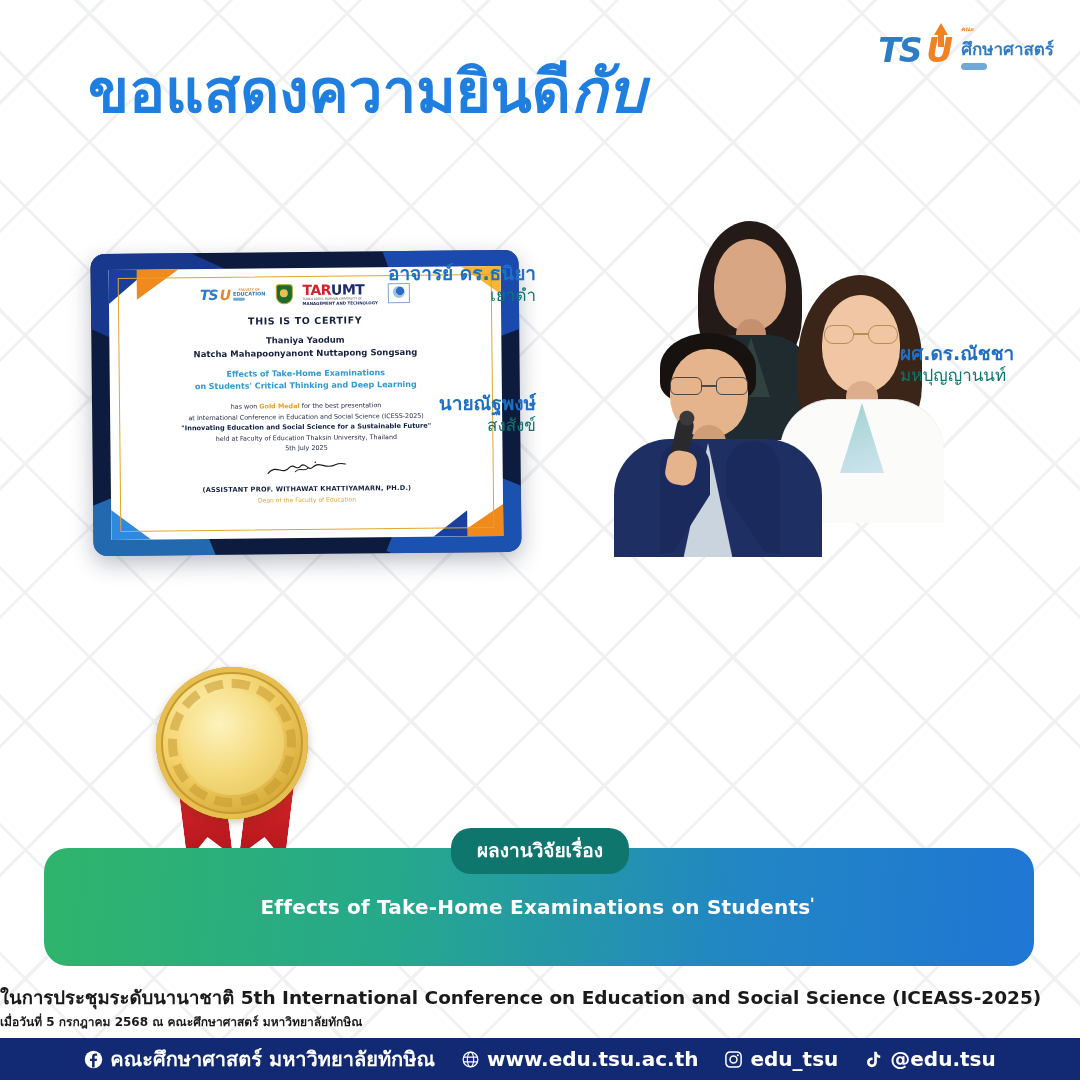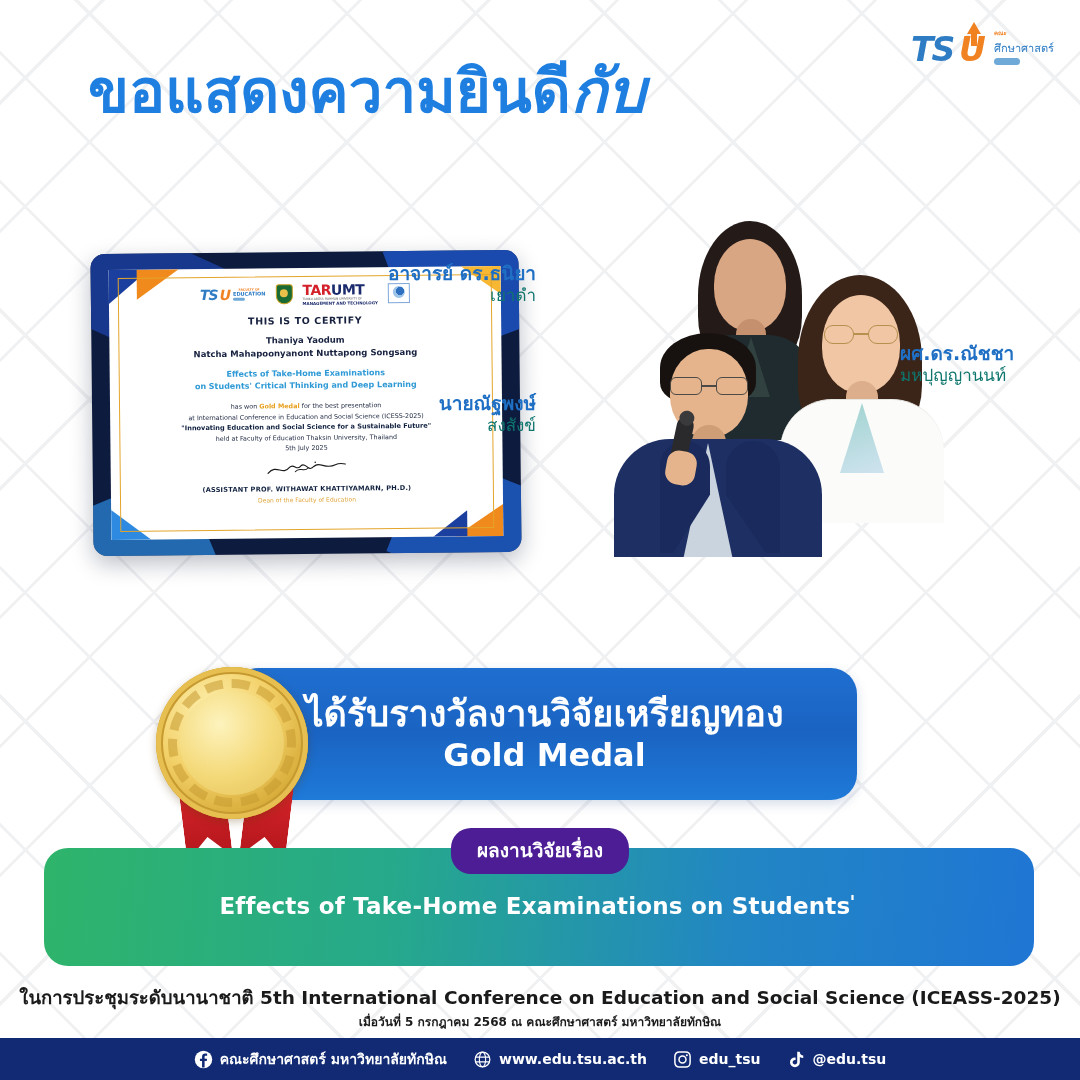--- a/index.html
+++ b/index.html
@@ -52,21 +52,21 @@
     border-left: 7px solid transparent;
     border-right: 7px solid transparent;
     border-bottom: 12px solid #f08222;
   }
   .logo-arrow-stem {
     position: absolute; left: 60px; top: 8px;
     width: 6px; height: 14px; background: #f08222;
   }
   .logo-txt { display: flex; flex-direction: column; gap: 1px; }
   .logo-txt-s { font-size: 6px; color: #f08222; font-weight: 700; }
-  .logo-txt-m { font-size: 11px; color: #2e7cc4; font-weight: 400; }
+  .logo-txt-m { font-size: 17px; color: #2e7cc4; font-weight: 700; }
   .logo-pill { width: 26px; height: 7px; border-radius: 4px; background: #6fa9d8; }
 
   
   .heading { position: absolute; top: 58px; left: 88px; }
   .heading-l1 {
     font-size: 50px; color: #4b4b4b; font-weight: 400;
     letter-spacing: 1px; line-height: 1.05;
   }
   .heading-l2 {
     font-size: 60px; font-weight: 800; color: #1f7fe0;
@@ -267,44 +267,44 @@
 
   
   .res-banner {
     position: absolute; left: 44px; top: 848px;
     width: 990px; height: 118px;
     background: linear-gradient(95deg, #2fb46b 0%, #26a98b 35%, #2286c4 70%, #1f76d4 100%);
     border-radius: 24px;
     display: flex; flex-direction: column;
     align-items: center; justify-content: center;
   }
-  .rb-line { font-size: 23px; font-weight: 800; color: #ffffff; line-height: 1.72; letter-spacing: .2px; }
+  .rb-line { font-size: 20px; font-weight: 800; color: #ffffff; line-height: 1.72; letter-spacing: .2px; }
 
   .res-pill {
     position: absolute; left: 50%; top: 828px; transform: translateX(-50%);
-    background: #4c1d95; color: #ffffff;
+    background: #0f766e; color: #ffffff;
     padding: 7px 26px 9px; border-radius: 20px;
     font-size: 19px; font-weight: 700;
     z-index: 3; white-space: nowrap;
   }
 
   
-  .conf { position: absolute; left: 0; right: 0; top: 984px; text-align: center; }
+  .conf { position: absolute; left: 0; right: 0; top: 984px; }
   .conf-l1 { font-size: 18.5px; font-weight: 700; color: #1a1a1a; line-height: 1.55; }
   .conf-l2 { font-size: 12px; font-weight: 700; color: #1a1a1a; line-height: 1.55; }
 
   
   .footer {
     position: absolute; left: 0; right: 0; bottom: 0; height: 42px;
     background: #112a73;
     display: flex; align-items: center; justify-content: center; gap: 26px;
     z-index: 4;
   }
   .f-item { display: flex; align-items: center; gap: 7px; }
-  .f-item span.tx { font-size: 14px; font-weight: 700; color: #ffffff; white-space: nowrap; }
+  .f-item span.tx { font-size: 20px; font-weight: 700; color: #ffffff; white-space: nowrap; }
   .f-ic { width: 19px; height: 19px; display: block; }
 </style>
 </head>
 <body>
 
 <div class="bg-pattern"></div>
 
 <div class="stage">
 
   <div class="logo-wrap">
@@ -441,24 +441,20 @@
   <div class="plabel lb-nuttapong">
     <div class="n1">นายณัฐพงษ์</div>
     <div class="n2">สงสังข์</div>
   </div>
 
   <div class="plabel rt lb-natcha">
     <div class="n1">ผศ.ดร.ณัชชา</div>
     <div class="n2">มหปุญญานนท์</div>
   </div>
 
-  <div class="gold-banner">
-    <div class="gb-l1">ได้รับรางวัลงานวิจัยเหรียญทอง</div>
-    <div class="gb-l2">Gold Medal</div>
-  </div>
 
   <div class="medal">
     <div class="ribbons">
       <span class="rib l"></span>
       <span class="rib r"></span>
     </div>
     <div class="disc"></div>
     <div class="wreath"></div>
     <div class="face-in"></div>
   </div>

